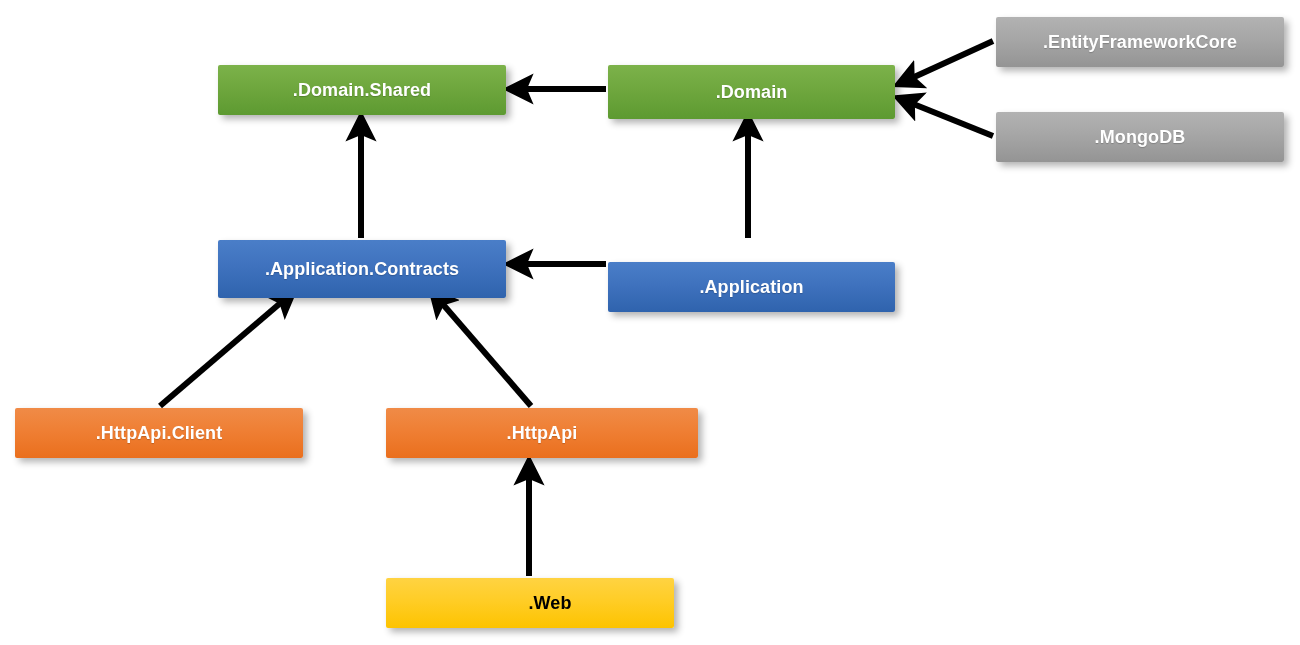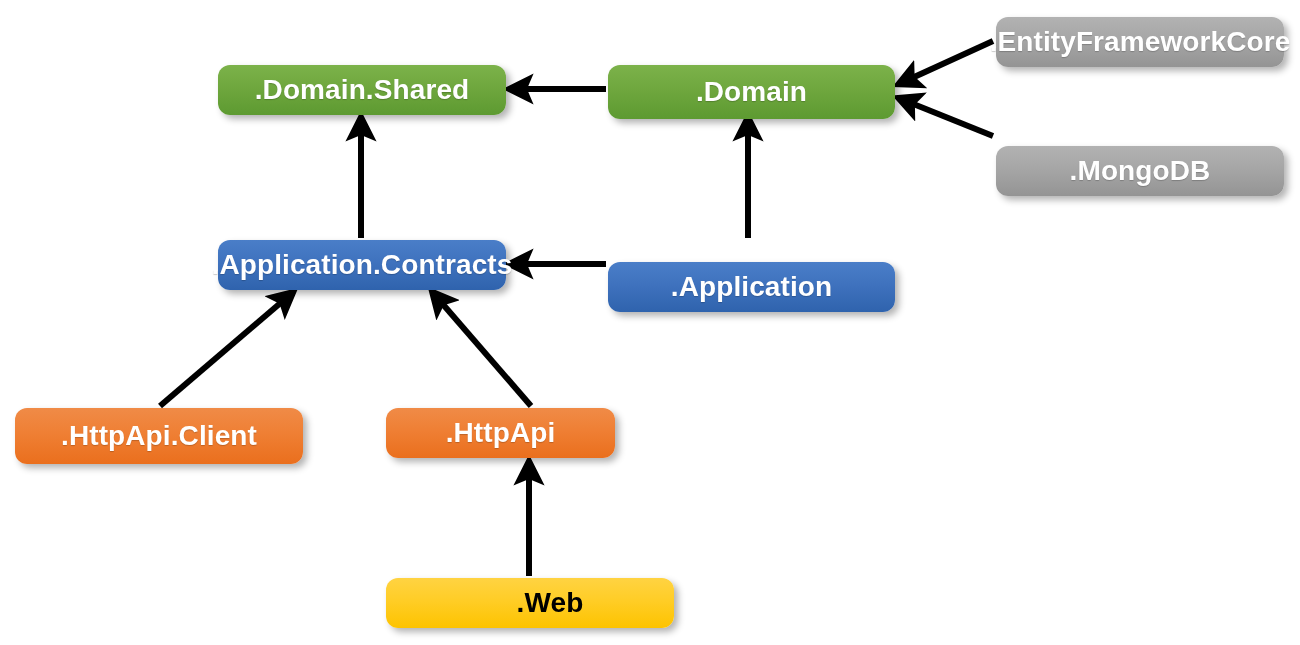--- a/index.html
+++ b/index.html
@@ -26,24 +26,24 @@
     width: 1300px;
     height: 645px;
     pointer-events: none;
   }
   .node {
     position: absolute;
     box-sizing: border-box;
     display: flex;
     align-items: center;
     justify-content: center;
-    border-radius: 12px;
+    border-radius: 2px;
     color: #ffffff;
     font-weight: bold;
-    font-size: 28px;
+    font-size: 18px;
     letter-spacing: 0.1px;
     text-align: center;
     box-shadow: 4px 4px 7px rgba(0,0,0,0.30);
     text-shadow: 0 1px 1px rgba(0,0,0,0.20);
     user-select: none;
   }
   .node-green {
     background: linear-gradient(180deg, #7cb24a 0%, #6fa73e 45%, #5d9a31 100%);
   }
   .node-gray {
@@ -95,37 +95,37 @@
   </div>
 
   <div class="node node-green" style="left:608px; top:65px; width:287px; height:54px;">
     <span class="node-label">.Domain</span>
   </div>
 
   <div class="node node-gray" style="left:996px; top:17px; width:288px; height:50px;">
     <span class="node-label">.EntityFrameworkCore</span>
   </div>
 
-  <div class="node node-gray" style="left:996px; top:112px; width:288px; height:50px;margin-top:34px;">
+  <div class="node node-gray" style="left:996px; top:112px; width:288px; height:50px;">
     <span class="node-label">.MongoDB</span>
   </div>
 
-  <div class="node node-blue" style="left:218px; top:240px; width:288px; height:50px;">
+  <div class="node node-blue" style="left:218px; top:240px; width:288px; height:58px;">
     <span class="node-label">.Application.Contracts</span>
   </div>
 
   <div class="node node-blue" style="left:608px; top:240px; width:287px; height:50px;margin-top:22px;">
     <span class="node-label">.Application</span>
   </div>
 
-  <div class="node node-orange" style="left:15px; top:408px; width:288px; height:56px;">
+  <div class="node node-orange" style="left:15px; top:408px; width:288px; height:50px;">
     <span class="node-label">.HttpApi.Client</span>
   </div>
 
-  <div class="node node-orange" style="left:386px; top:408px; width:229px; height:50px;">
+  <div class="node node-orange" style="left:386px; top:408px; width:312px; height:50px;">
     <span class="node-label">.HttpApi</span>
   </div>
 
   <div class="node node-yellow" style="left:386px; top:578px; width:288px; height:50px;">
     <span class="node-label">.Web</span>
   </div>
 
 </div>
 
 </body></html>

